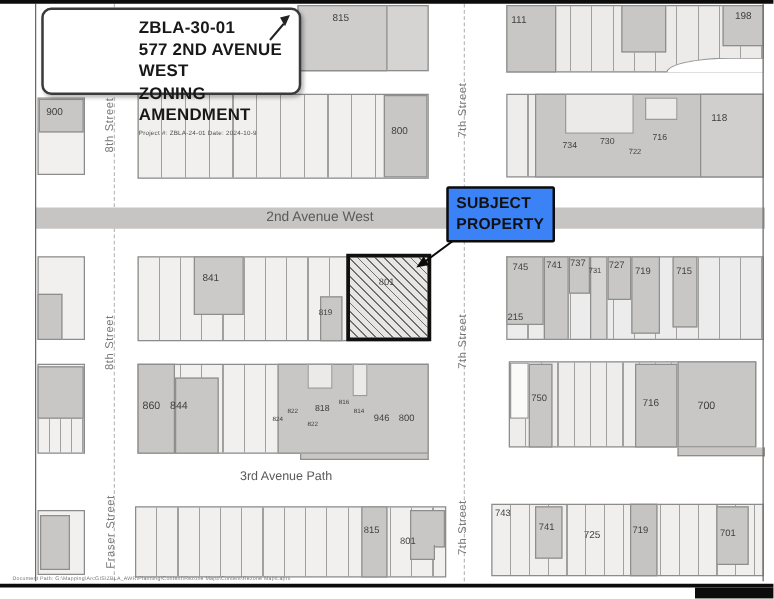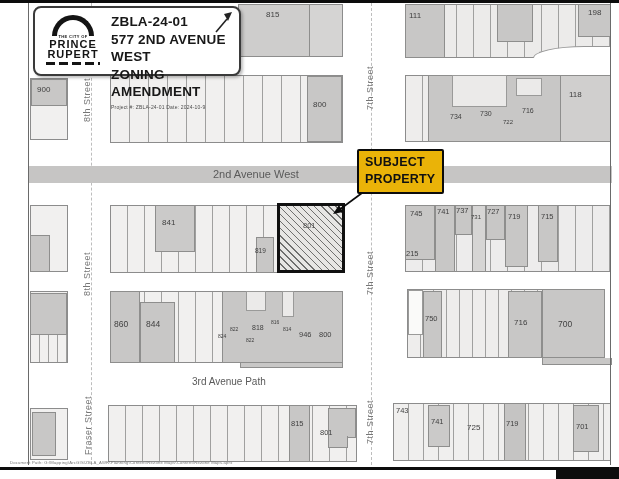--- a/index.html
+++ b/index.html
@@ -51,21 +51,21 @@
   .logo .nm { font-size:11px; font-weight:900; letter-spacing:1px; line-height:0.95; }
   .logo .basebar { height:3px; width:54px; margin:2px auto 0;
                    background: repeating-linear-gradient(90deg,#141414 0 9px, transparent 9px 13px); }
   .tb-text { position:absolute; left:76px; top:5px; color:#181818; }
   .tb-text .t { font-size:13.5px; font-weight:800; line-height:1.3; letter-spacing:0.2px; }
   .tb-text .meta { font-size:5px; color:#4c4c4c; margin-top:3px; letter-spacing:0.2px; }
   .north { position:absolute; right:3px; top:2px; z-index:11; }
   
   .callout {
     position:absolute; left:357px; top:149px; width:87px; height:45px; z-index:10;
-    background:#eab308; border:2.5px solid #0b0b0b; border-radius:2px;
+    background:#3b82f6; border:2.5px solid #0b0b0b; border-radius:2px;
     padding:3px 0 0 6px; color:#111;
     font-size:12.5px; font-weight:800; line-height:1.35; letter-spacing:0.2px;
   }
   .leader { position:absolute; z-index:9; }
   .curve { position:absolute; background:#ffffff; border-top:1px solid #979797; border-left:1px solid #979797;
            border-top-left-radius:60px 14px; z-index:4; }
   .footer { position:absolute; left:10px; top:460px; z-index:8; font-size:4.2px; color:#777; letter-spacing:0.2px; }
 </style>
 </head>
 <body>
@@ -154,21 +154,21 @@
   <div class="plabel" style="left:303px; top:221px; font-size:7.5px; color:#4a4a4a;">801</div>
   <div class="plabel" style="left:410px; top:209px; font-size:7.5px;">745</div>
   <div class="plabel" style="left:437px; top:207px; font-size:7.5px;">741</div>
   <div class="plabel" style="left:456px; top:206px; font-size:7.5px;">737</div>
   <div class="plabel" style="left:471px; top:214px; font-size:6px;">731</div>
   <div class="plabel" style="left:487px; top:207px; font-size:7.5px;">727</div>
   <div class="plabel" style="left:508px; top:212px; font-size:7.5px;">719</div>
   <div class="plabel" style="left:541px; top:212px; font-size:7.5px;">715</div>
   <div class="plabel" style="left:406px; top:249px; font-size:7.5px;">215</div>
   <div class="plabel" style="left:114px; top:319px; font-size:8.5px;">860</div>
-  <div class="plabel" style="left:146px; top:319px; font-size:8.5px;">844</div>
+  <div class="plabel" style="left:136px; top:319px; font-size:8.5px;">844</div>
   <div class="plabel" style="left:230px; top:326px; font-size:5px;">822</div>
   <div class="plabel" style="left:218px; top:333px; font-size:5px;">824</div>
   <div class="plabel" style="left:252px; top:324px; font-size:7px;">818</div>
   <div class="plabel" style="left:246px; top:337px; font-size:5px;">822</div>
   <div class="plabel" style="left:271px; top:319px; font-size:5px;">816</div>
   <div class="plabel" style="left:283px; top:326px; font-size:5px;">814</div>
   <div class="plabel" style="left:299px; top:330px; font-size:7.5px;">946</div>
   <div class="plabel" style="left:319px; top:330px; font-size:7.5px;">800</div>
   <div class="plabel" style="left:425px; top:314px; font-size:7.5px;">750</div>
   <div class="plabel" style="left:514px; top:318px;">716</div>
@@ -190,29 +190,22 @@
   <div class="svl" style="left:365px; top:251px;">7th Street</div>
   <div class="svl" style="left:365px; top:400px;">7th Street</div>
 
   <div class="neat" style="left:28px; top:3px; width:1px; height:462px;"></div>
   <div class="neat" style="left:610px; top:3px; width:1px; height:462px;"></div>
   <div class="bar" style="left:0; top:0; width:619px; height:3px;"></div>
   <div class="bar" style="left:0; top:467px; width:619px; height:3px;"></div>
   <div class="bar" style="left:556px; top:470px; width:63px; height:9px;"></div>
 
   <div class="titleblock">
-    <div class="logo">
-      <div class="arch"></div>
-      <div class="city-line">THE CITY OF</div>
-      <div class="nm">PRINCE</div>
-      <div class="nm">RUPERT</div>
-      <div class="basebar"></div>
-    </div>
     <div class="tb-text">
-      <div class="t">ZBLA-24-01</div>
+      <div class="t">ZBLA-30-01</div>
       <div class="t">577 2ND AVENUE WEST</div>
       <div class="t">ZONING AMENDMENT</div>
       <div class="meta">Project #:  ZBLA-24-01     Date:  2024-10-9</div>
     </div>
     <svg class="north" width="26" height="26" viewBox="0 0 26 26">
       <path d="M6 22 L17 9" stroke="#222" stroke-width="1.6" fill="none"></path>
       <path d="M14 4 L22 2 L18 11 Z" fill="#222"></path>
     </svg>
   </div>
 

